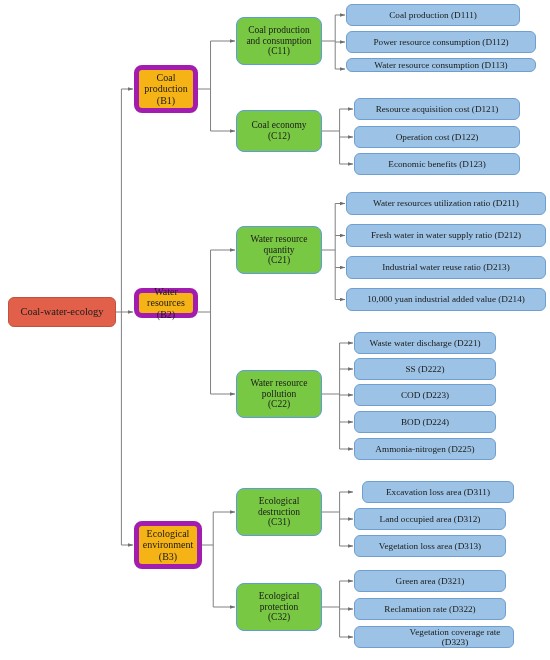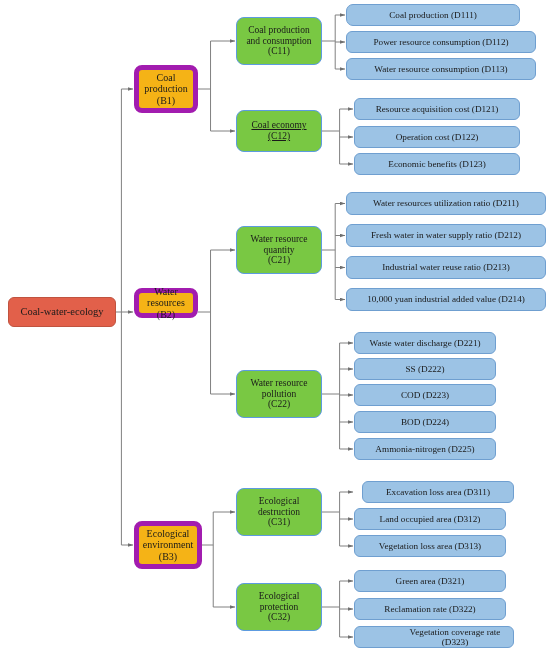--- a/index.html
+++ b/index.html
@@ -88,42 +88,42 @@
       </div>
       <div class="node b" style="left: 134px; top: 288px; width: 64px; height: 30px;">
         <span>Water<br>resources<br>(B2)</span>
       </div>
       <div class="node b" style="left: 134px; top: 521px; width: 68px; height: 48px;">
         <span>Ecological<br>environment<br>(B3)</span>
       </div>
       <div class="node c" style="left: 236px; top: 17px; width: 86px; height: 48px;">
         <span>Coal production<br>and consumption<br>(C11)</span>
       </div>
-      <div class="node c" style="left: 236px; top: 110px; width: 86px; height: 42px; text-decoration: underline;">
+      <div class="node c" style="left: 236px; top: 110px; width: 86px; height: 42px;">
         <span>Coal economy<br>(C12)</span>
       </div>
       <div class="node c" style="left: 236px; top: 226px; width: 86px; height: 48px;">
         <span>Water resource<br>quantity<br>(C21)</span>
       </div>
       <div class="node c" style="left: 236px; top: 370px; width: 86px; height: 48px;">
         <span>Water resource<br>pollution<br>(C22)</span>
       </div>
       <div class="node c" style="left: 236px; top: 488px; width: 86px; height: 48px;">
         <span>Ecological<br>destruction<br>(C31)</span>
       </div>
       <div class="node c" style="left: 236px; top: 583px; width: 86px; height: 48px;">
         <span>Ecological<br>protection<br>(C32)</span>
       </div>
-      <div class="node d" style="left: 346px; top: 4px; width: 174px; height: 22px; border-radius: 7px;">
+      <div class="node d" style="left: 346px; top: 4px; width: 174px; height: 22px;">
         <span>Coal production (D111)</span>
       </div>
       <div class="node d" style="left: 346px; top: 31px; width: 190px; height: 22px;">
         <span>Power resource consumption (D112)</span>
       </div>
-      <div class="node d" style="left: 346px; top: 58px; width: 190px; height: 22px;">
+      <div class="node d" style="left: 346px; top: 58px; width: 190px; height: 14px;">
         <span>Water resource  consumption (D113)</span>
       </div>
       <div class="node d" style="left: 354px; top: 98px; width: 166px; height: 22px;">
         <span>Resource acquisition cost (D121)</span>
       </div>
       <div class="node d" style="left: 354px; top: 126px; width: 166px; height: 22px;">
         <span>Operation  cost (D122)</span>
       </div>
       <div class="node d" style="left: 354px; top: 153px; width: 166px; height: 22px;">
         <span>Economic benefits (D123)</span>

